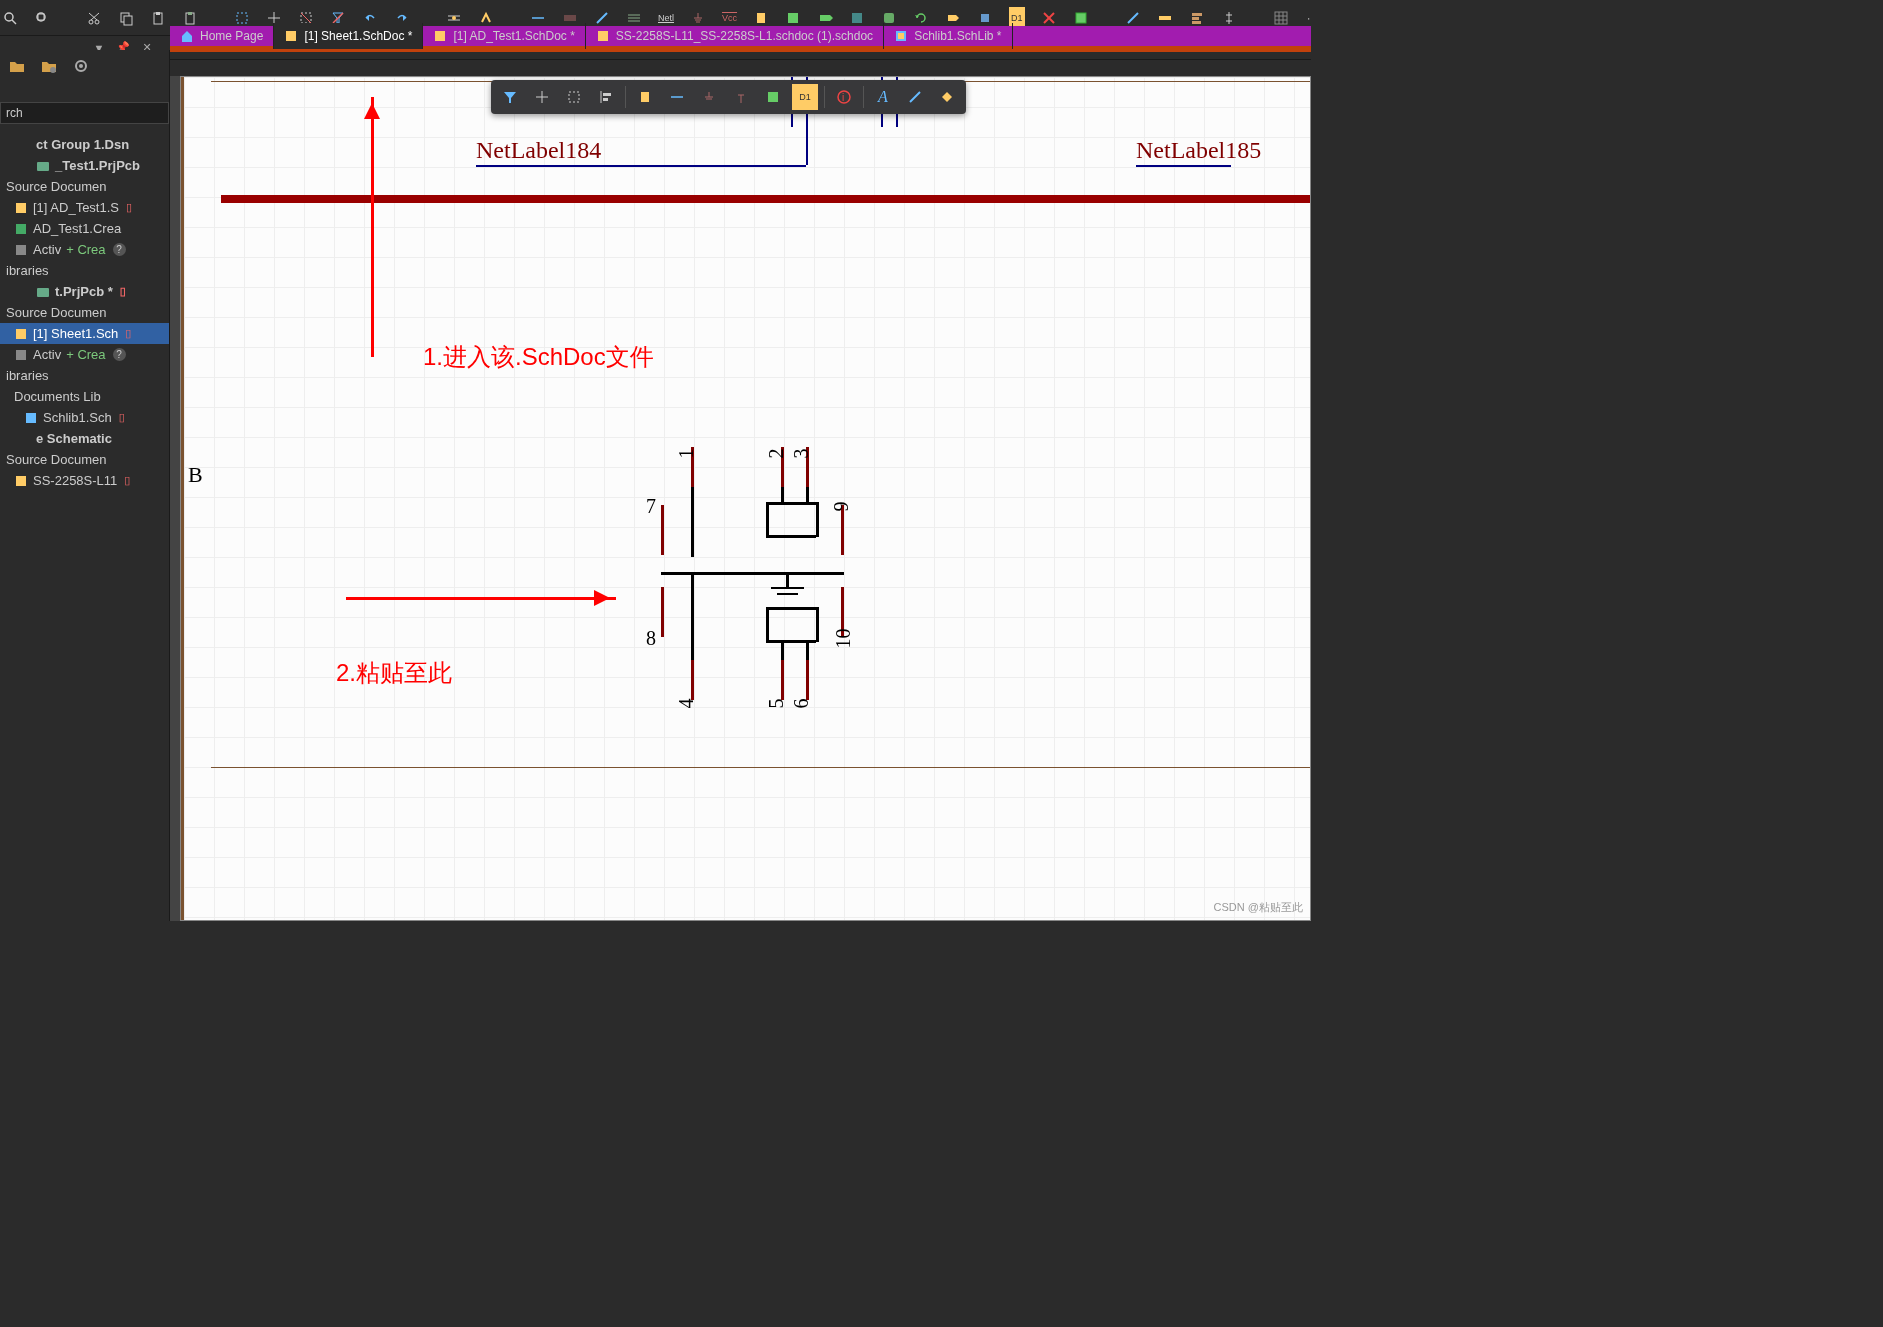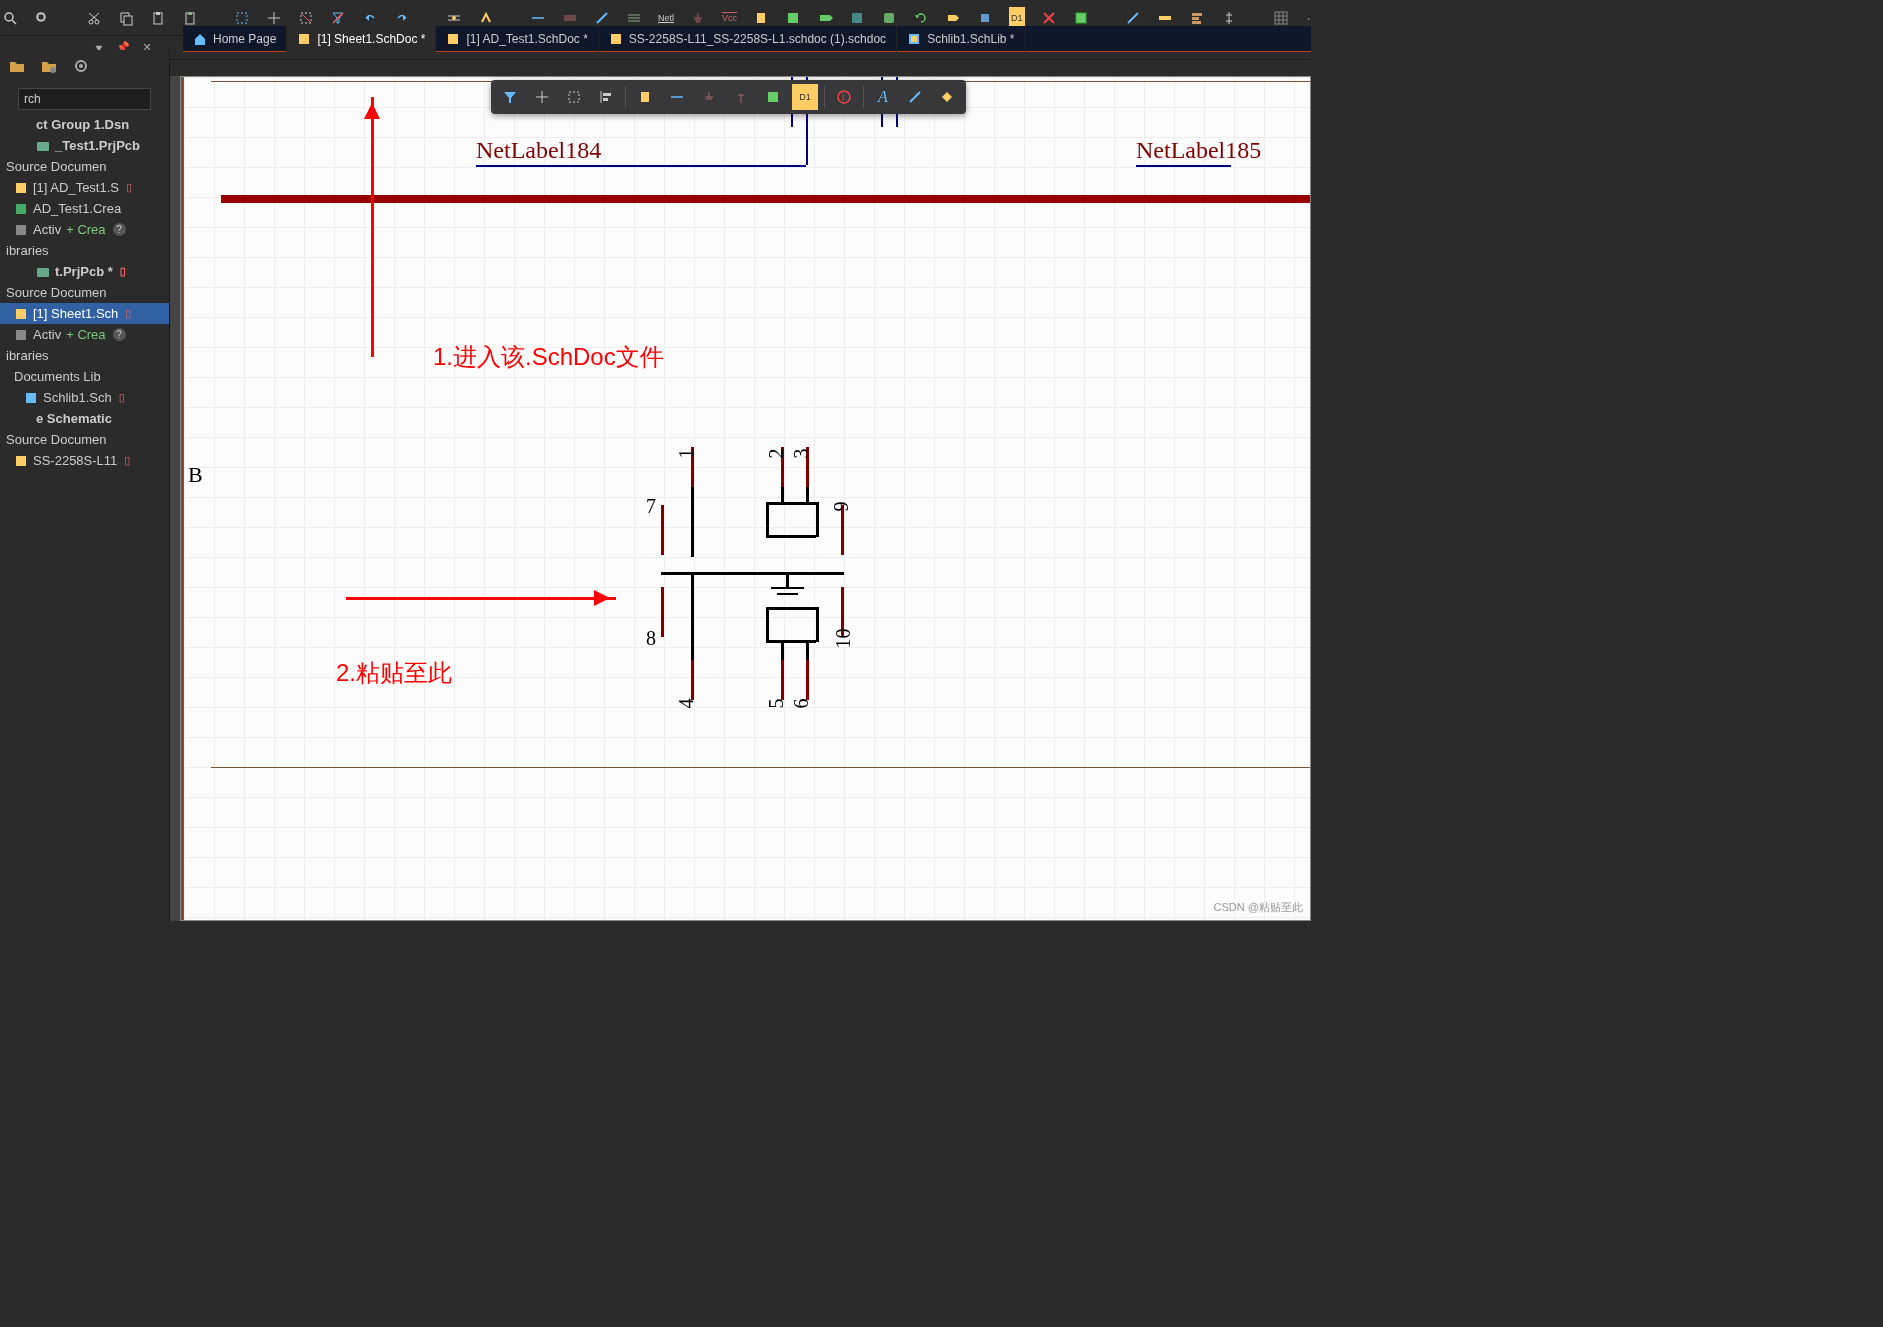--- a/index.html
+++ b/index.html
@@ -8,30 +8,30 @@
 
 .top-toolbar { background: #2b2b2b; height: 36px; display: flex; align-items: center; padding: 0 2px; gap: 16px; border-bottom: 1px solid #1a1a1a; }
 .tb-sep { width: 1px; height: 18px; background: #555; margin: 0 2px; }
 .tb-btn { width: 22px; height: 22px; display: flex; align-items: center; justify-content: center; cursor: pointer; }
 
 
 .sub-bar { background: #2b2b2b; height: 24px; display: flex; align-items: center; padding-left: 90px; gap: 6px; border-bottom: 1px solid #1a1a1a; }
 .sub-ctrl { width: 18px; height: 18px; color: #aaa; font-size: 11px; display: flex; align-items: center; justify-content: center; cursor: pointer; }
 
 
-.tab-bar { background: #0f172a; height: 26px; display: flex; align-items: center; border-bottom: 1px solid #c2410c; margin-left: 13px; }
+.tab-bar { background: #a21caf; height: 26px; display: flex; align-items: center; border-bottom: 6px solid #c2410c; }
 .tab { height: 26px; display: flex; align-items: center; padding: 0 10px; font-size: 12px; color: #ccc; border-right: 1px solid #222; cursor: pointer; gap: 6px; }
 .tab.active { background: #2b2b2b; color: #fff; }
 .tab-icon { width: 14px; height: 14px; display: inline-flex; }
 
 
 .left-panel { position: absolute; left: 0; top: 50px; width: 170px; bottom: 0; background: #2b2b2b; border-right: 1px solid #1a1a1a; overflow: hidden; }
 .left-head { height: 32px; display: flex; align-items: center; padding: 0 6px; gap: 10px; }
 .left-head-btn { width: 22px; height: 22px; display: flex; align-items: center; justify-content: center; }
-.search-row { height: 28px; padding: 0 18px; display: flex; align-items: flex-end; }
+.search-row { height: 28px; padding: 0 0; display: flex; align-items: flex-start; margin-top: 20px; }
 .search-input { width: 100%; background: #1e1e1e; border: 1px solid #444; color: #ccc; font-size: 12px; padding: 3px 5px; }
 
 .tree { padding: 4px 0; font-size: 13px; }
 .tree-item { padding: 3px 4px 3px 6px; display: flex; align-items: center; gap: 5px; white-space: nowrap; cursor: pointer; }
 .tree-item.bold { font-weight: 600; padding-left: 36px; }
 .tree-item.selected { background: #3161a3; color: #fff; }
 .tree-item.indent1 { padding-left: 14px; }
 .tree-item.indent2 { padding-left: 24px; }
 .tree-icon { width: 14px; height: 14px; display: inline-flex; }
 .status-dot { color: #e66; font-size: 11px; margin-left: 2px; }
@@ -570,21 +570,21 @@
           </svg>
         </div>
       <div class="ft-btn">
           <svg width="16" height="16">
             <polygon points="8,3 13,8 8,13 3,8" fill="#fc6"></polygon>
           </svg>
         </div>
     </div>
 
     <div class="arrow-v" style="left:190px; top:20px; height:260px"></div>
-    <div class="anno" style="left:252px; top:264px">1.进入该.SchDoc文件</div>
+    <div class="anno" style="left:242px; top:264px">1.进入该.SchDoc文件</div>
     <div class="arrow-h" style="left:165px; top:520px; width:270px"></div>
     <div class="anno" style="left:155px; top:580px">2.粘贴至此</div>
 
     <div class="comp">
 
       <div class="pin" style="left:50px; top:0; height:40px"></div>
       <div class="pin-num" style="left:40px; top:-5px; transform:rotate(-90deg)">1</div>
       <div class="pin" style="left:140px; top:0; height:40px"></div>
       <div class="pin-num" style="left:130px; top:-5px; transform:rotate(-90deg)">2</div>
       <div class="pin" style="left:165px; top:0; height:40px"></div>

